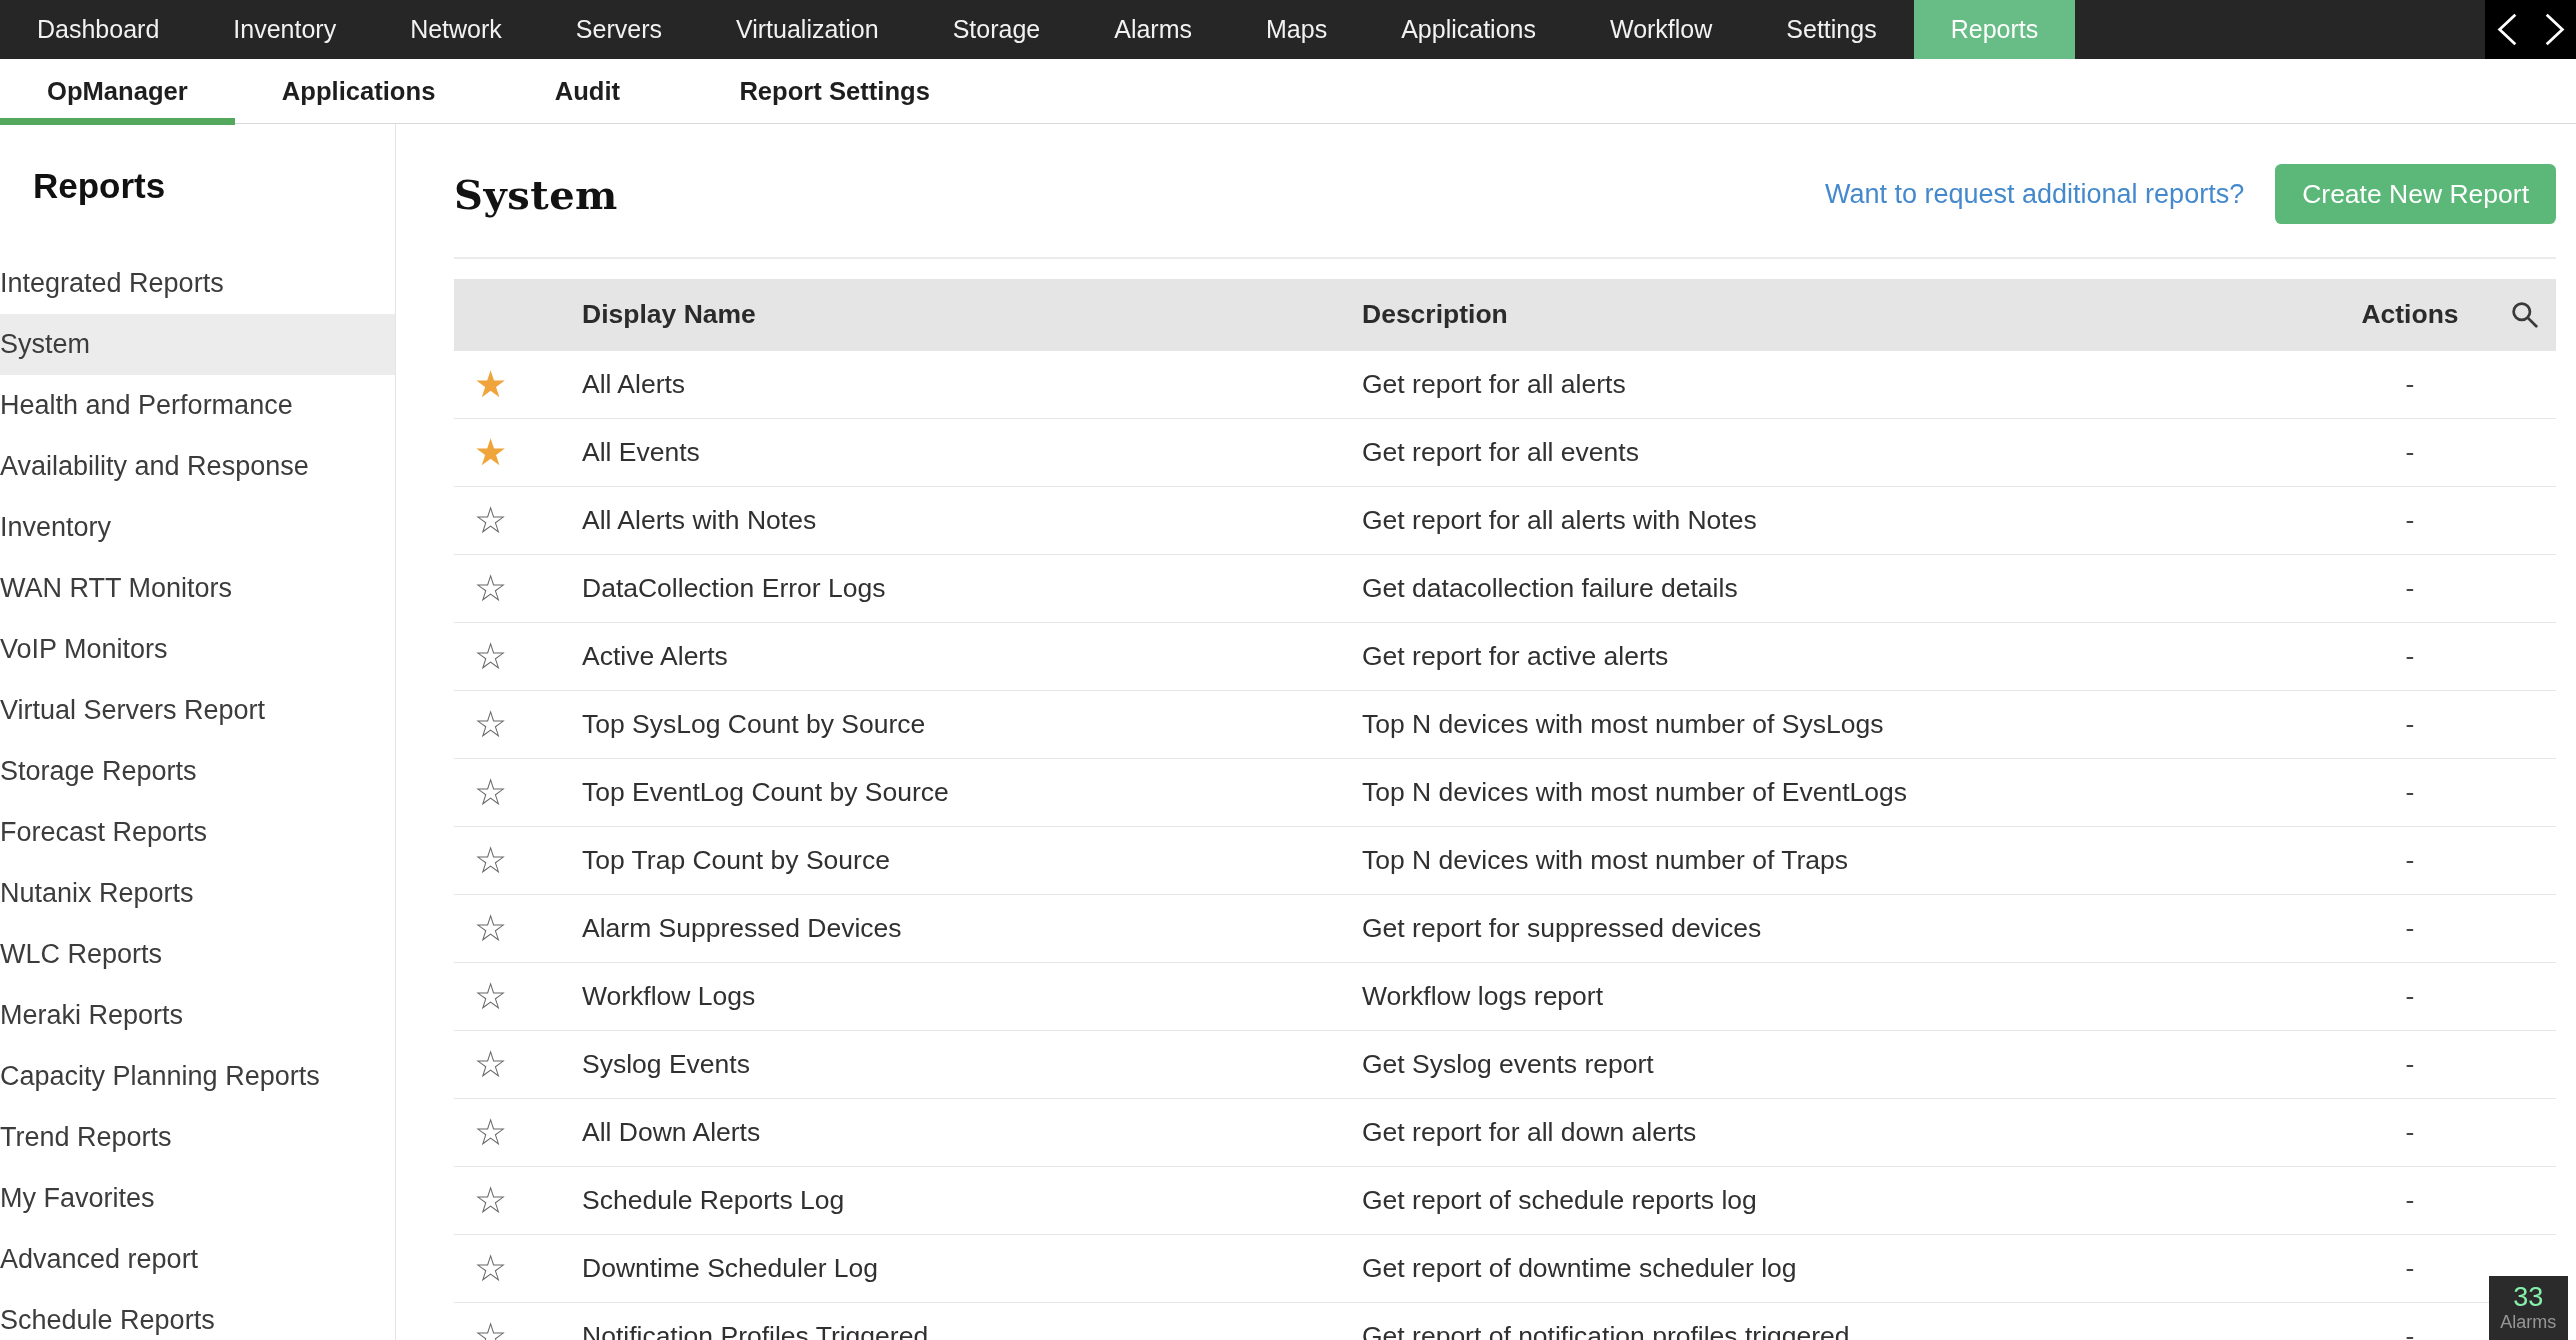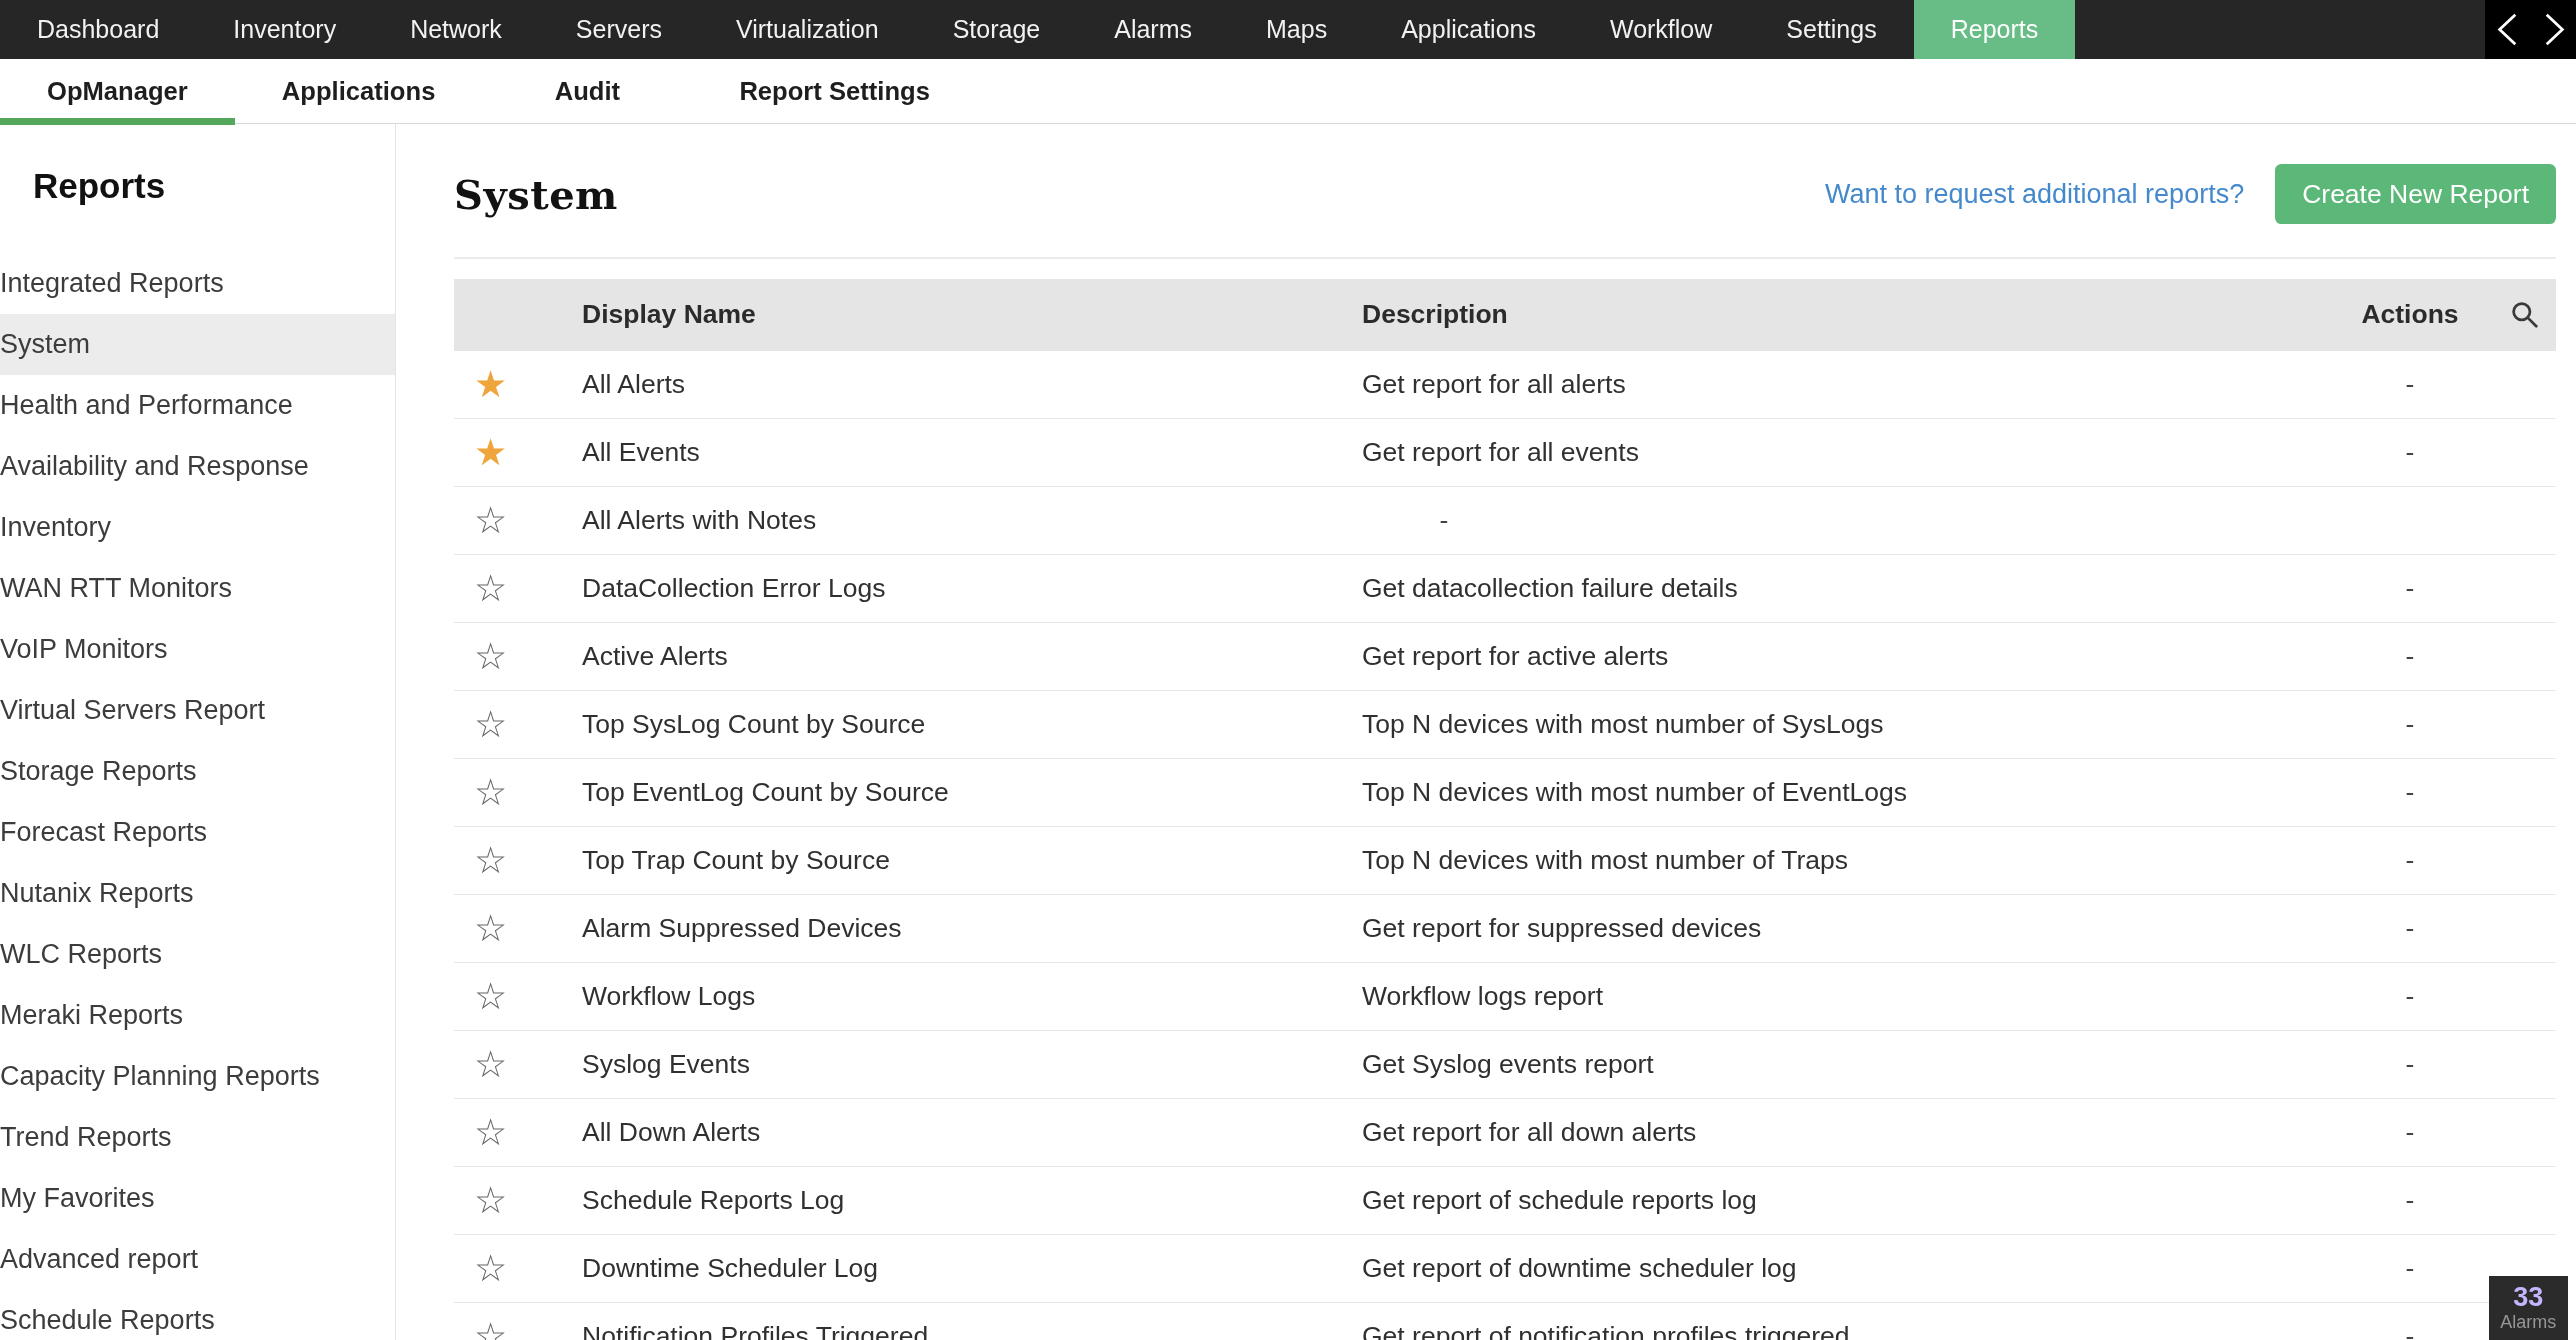--- a/index.html
+++ b/index.html
@@ -104,21 +104,21 @@
   .star.off { color: #6a6a6a; }
   .search-btn { cursor: pointer; display: flex; }
 
   
   .alarms-widget {
     position: absolute; right: 8.2px; bottom: 0;
     width: 79px; height: 64px; background: #2b2b2b;
     display: flex; flex-direction: column; align-items: center; justify-content: center;
     cursor: pointer;
   }
-  .alarms-count { color: #c4b5fd; font-size: 27px; font-weight: 700; line-height: 1.05; }
+  .alarms-count { color: #86efac; font-size: 27px; font-weight: 400; line-height: 1.05; }
   .alarms-label { color: #969696; font-size: 18px; }
 </style>
 </head>
 <body>
 
 <div class="top-nav">
   <div id="top-nav-items" style="display:flex;align-items:stretch;">
       <div class="nav-item">Dashboard</div>
       <div class="nav-item">Inventory</div>
       <div class="nav-item">Network</div>
@@ -211,20 +211,21 @@
           <div class="t-row">
             <div class="col-star"><span class="star on">★</span></div>
             <div class="col-name">All Events</div>
             <div class="col-desc">Get report for all events</div>
             <div class="col-actions">-</div>
             <div class="col-search"></div>
           </div>
           <div class="t-row">
             <div class="col-star"><span class="star off">☆</span></div>
             <div class="col-name">All Alerts with Notes</div>
+            <div class="col-desc">Get report for all alerts with Notes</div>
             <div class="col-actions">-</div>
             <div class="col-search"></div>
           </div>
           <div class="t-row">
             <div class="col-star"><span class="star off">☆</span></div>
             <div class="col-name">DataCollection Error Logs</div>
             <div class="col-desc">Get datacollection failure details</div>
             <div class="col-actions">-</div>
             <div class="col-search"></div>
           </div>

